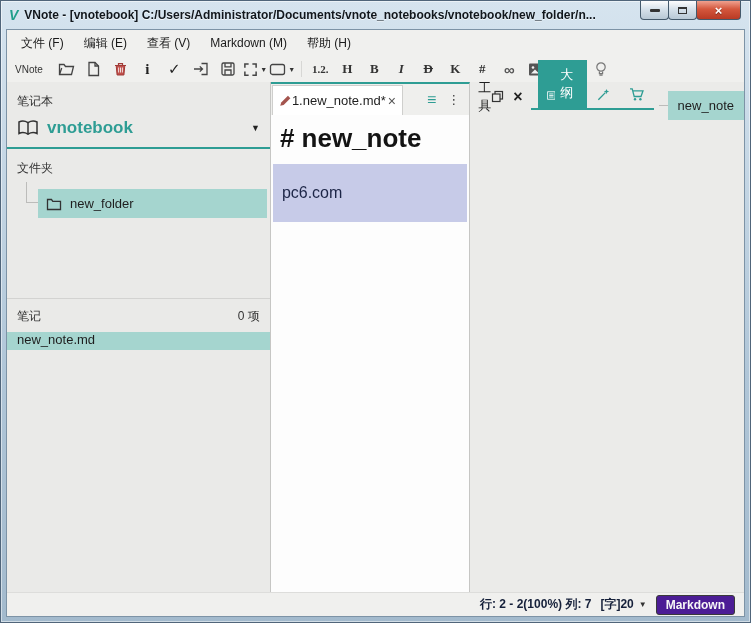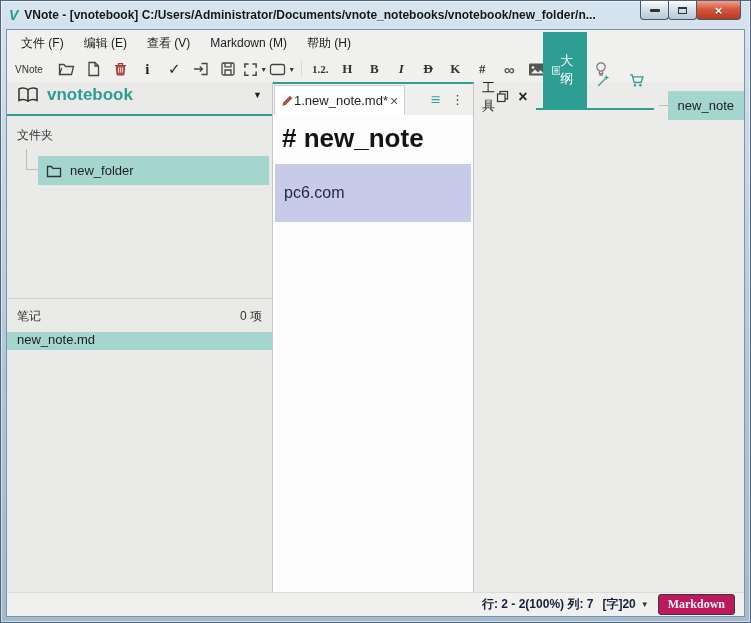--- a/index.html
+++ b/index.html
@@ -76,32 +76,32 @@
   .editor-content{ flex:1; background:#fdfdfd; }
   .editor-heading{ font-size:26px; font-weight:bold; color:#141414; padding:8px 9px 10px; white-space:nowrap; }
   .editor-selected-line{ background:#c7cbe8; color:#1c2546; font-size:16px; padding:20px 9px; margin:0 2px; }
 
   
   .right-panel{ flex:1; background:#ebebe9; display:flex; flex-direction:row; }
   .rp-header{ height:27px; display:flex; align-items:center; padding:2px 8px 0; font-size:13px; color:#1e1e1e; }
   .rp-header-actions{ margin-left:auto; display:flex; align-items:center; gap:9px; }
   .rp-close{ font-size:16px; font-weight:bold; color:#222; line-height:1; }
   .rp-tabbar{ display:flex; align-items:flex-end; border-bottom:2px solid #2e9d94; padding-left:7px; height:28px; }
-  .rp-tab{ display:flex; align-items:center; padding:20px 9px; font-size:13px; }
+  .rp-tab{ display:flex; align-items:flex-end; gap:5px; padding:6px 9px; font-size:13px; }
   .rp-tab.active{ background:#2e9d94; color:#fff; }
   .outline-item-wrap{ position:relative; margin:9px 0 0 14px; }
   .branch-dash{ position:absolute; left:-9px; top:14px; width:9px; border-top:1px solid #bcbcba; }
   .outline-item{ height:29px; background:#a5d5cf; display:flex; align-items:center; padding:0 10px; font-size:13px; color:#1e1e1e; }
 
   
   .statusbar{ height:24px; background:#f0f0ee; border-top:1px solid #dddddb; display:flex; align-items:center; justify-content:flex-end; gap:9px; padding:0 9px; font-size:12px; color:#15203a; }
   .cursor-info{ font-weight:bold; }
   .wordcount{ display:flex; align-items:center; gap:5px; font-weight:bold; }
   .wc-caret{ font-size:8px; color:#333; }
-  .markdown-badge{ background:#be185d; border:1px solid #3a3a3a; color:#f7f7f7; font-weight:bold; font-size:12px; padding:2px 9px; border-radius:3px;font-family:Liberation Serif, serif; }
+  .markdown-badge{ background:#4c1d95; border:1px solid #3a3a3a; color:#f7f7f7; font-weight:bold; font-size:12px; padding:2px 9px; border-radius:3px; }
 </style>
 </head>
 <body>
 
 <div class="window">
 
   <div class="titlebar">
     <span class="app-logo">V</span>
     <span class="title-text">VNote - [vnotebook] C:/Users/Administrator/Documents/vnote_notebooks/vnotebook/new_folder/n...</span>
   </div>
@@ -226,20 +226,21 @@
             <circle cx="7" cy="6" r="4.2"></circle>
             <path d="M5.4 10.5v2.2h3.2v-2.2M5.4 14.2h3.2"></path>
           </svg>
       </div>
     </div>
 
     <div class="main">
 
       <div class="left-panel">
         <div class="folders-section">
+          <div class="section-label">笔记本</div>
           <div class="notebook-row">
             <svg width="22" height="18" viewBox="0 0 22 18" fill="none" stroke="#333" stroke-width="1.5">
                 <path d="M2 3c2.8-1.4 5.6-1.4 9 .6c3.4-2 6.2-2 9-.6v11.5c-2.8-1.4-5.6-1.4-9 .6c-3.4-2-6.2-2-9-.6z"></path>
                 <path d="M11 3.6v11.9"></path>
               </svg>
             <span class="notebook-name">vnotebook</span>
             <span class="nb-caret">▼</span>
           </div>
           <div class="section-label">文件夹</div>
           <div class="tree-item-wrap">

